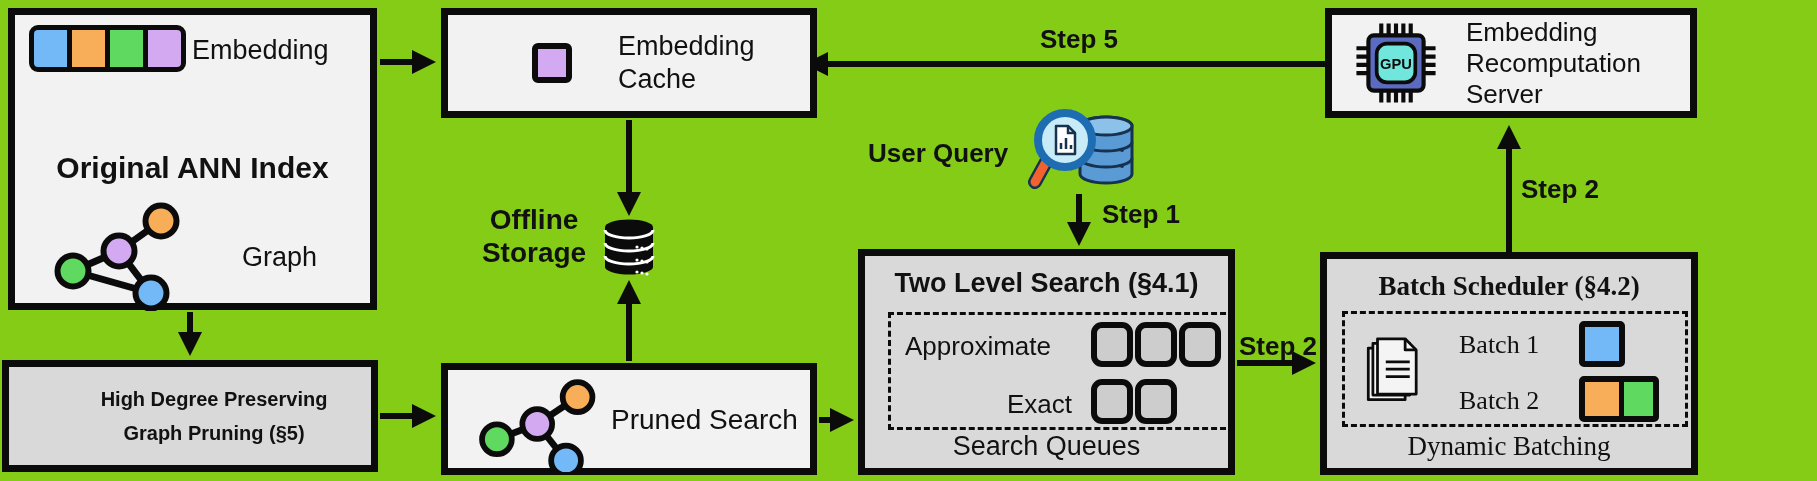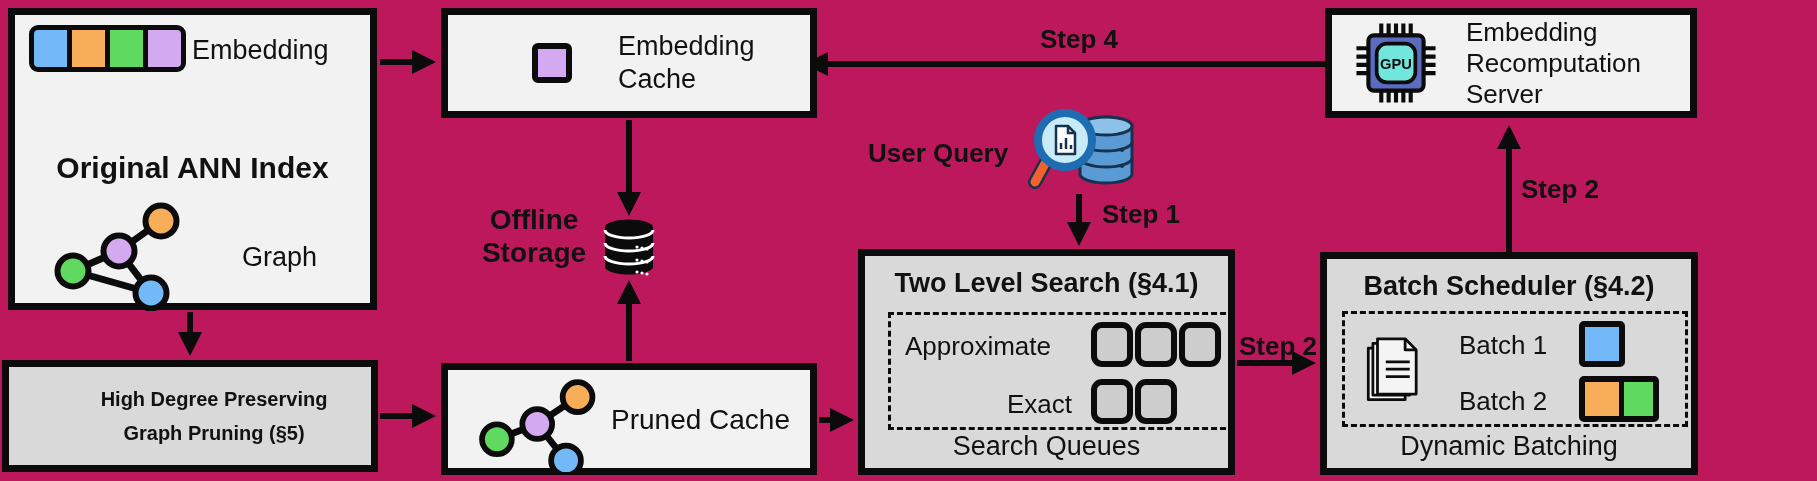--- a/index.html
+++ b/index.html
@@ -1,17 +1,17 @@
 <!DOCTYPE html>
 <html><head>
 <meta charset="utf-8">
 <style>
   * { margin:0; padding:0; box-sizing:border-box; }
   body { background:#fff; font-family:"Liberation Sans", sans-serif; color:#111; }
-  .canvas { position:relative; width:1817px; height:481px; background:#be185d; overflow:hidden; }
+  .canvas { position:relative; width:1817px; height:481px; background:#84cc16; overflow:hidden; }
 
   .arrow-layer { position:absolute; left:0; top:0; width:1817px; height:481px; }
 
   .box { position:absolute; border:7px solid #0b0b0b; }
   .light { background:#f2f2f2; }
   .dark  { background:#d9d9d9;padding-left:48px; }
 
   
   #box-ann { left:8px; top:8px; width:369px; height:302px; }
   .emb-strip { position:absolute; left:14px; top:10px; display:flex; gap:5px;
@@ -70,21 +70,21 @@
   .tls-row-label { position:absolute; font-size:26px; }
   #lbl-approx { left:14px; top:16px; }
   #lbl-exact  { left:116px; top:74px; }
   .slot-row { position:absolute; display:flex; gap:2px; }
   #slots-approx { left:200px; top:7px; }
   #slots-exact  { left:200px; top:64px; }
   .slot { width:42px; height:45px; background:#cdcdcd; border:6px solid #0b0b0b; border-radius:11px; }
   .caption { position:absolute; left:0; bottom:6px; width:100%; text-align:center; font-size:27px; }
 
   
-  #box-batch { left:1320px; top:252px; width:378px; height:223px; }
+  #box-batch { left:1320px; top:252px; width:378px; height:223px;font-family:Liberation Serif, serif; }
   #batch-dashed { left:15px; top:52px; width:346px; height:116px; }
   .docs-svg { position:absolute; left:16px; top:23px; width:68px; height:70px; }
   .batch-label { position:absolute; font-size:26px; }
   #lbl-batch1 { left:114px; top:16px; }
   #lbl-batch2 { left:114px; top:72px; }
   .chip-single { position:absolute; left:234px; top:7px; width:46px; height:46px;
                  border:6px solid #0b0b0b; border-radius:5px; }
   .chip-pair { position:absolute; left:234px; top:62px; display:flex;
                border:6px solid #0b0b0b; border-radius:5px; }
   .chip { width:34px; height:34px; }
@@ -207,21 +207,21 @@
     <line x1="18" y1="58" x2="7" y2="78" stroke="#f2622e" stroke-width="9" stroke-linecap="round"></line>
     <circle cx="37" cy="36" r="27" fill="#c8ecf7" stroke="#1e6db3" stroke-width="8"></circle>
     <path d="M28,22 h12 l7,7 v21 h-19 z" fill="#fff" stroke="#16324f" stroke-width="2.5" stroke-linejoin="round"></path>
     <path d="M40,22 v7 h7" fill="none" stroke="#16324f" stroke-width="2.5"></path>
     <path d="M33,45 v-6 M38,45 v-11 M43,45 v-4" stroke="#16324f" stroke-width="2.5"></path>
   </svg>
 
   <div class="step-label" id="step1">Step 1</div>
   <div class="step-label" id="step2">Step 2</div>
   <div class="step-label" id="step3">Step 2</div>
-  <div class="step-label" id="step4">Step 4</div>
+  <div class="step-label" id="step4">Step 5</div>
 
   <div class="box dark" id="box-pruning">
     <div class="pruning-text">
       <div>High Degree Preserving</div>
       <div>Graph Pruning (§5)</div>
     </div>
   </div>
 
   <div class="box light" id="box-pruned">
     <svg class="pruned-svg" viewBox="0 0 140 100">
@@ -230,21 +230,21 @@
         <line x1="64" y1="50" x2="106" y2="22"></line>
         <line x1="64" y1="50" x2="94" y2="88"></line>
       </g>
       <g stroke="#0b0b0b" stroke-width="6">
         <circle cx="106" cy="22" r="15.5" fill="#f8ae58"></circle>
         <circle cx="64" cy="50" r="15.5" fill="#d3a9f1"></circle>
         <circle cx="22" cy="66" r="15.5" fill="#5fd95f"></circle>
         <circle cx="94" cy="88" r="15.5" fill="#74b9f7"></circle>
       </g>
     </svg>
-    <div class="pruned-label">Pruned Cache</div>
+    <div class="pruned-label">Pruned Search</div>
   </div>
 
   <div class="box dark" id="box-tls">
     <div class="inner-title">Two Level Search (§4.1)</div>
     <div class="dashed" id="tls-dashed">
       <div class="tls-row-label" id="lbl-approx">Approximate</div>
       <div class="slot-row" id="slots-approx">
         <span class="slot"></span>
         <span class="slot"></span>
         <span class="slot"></span>

